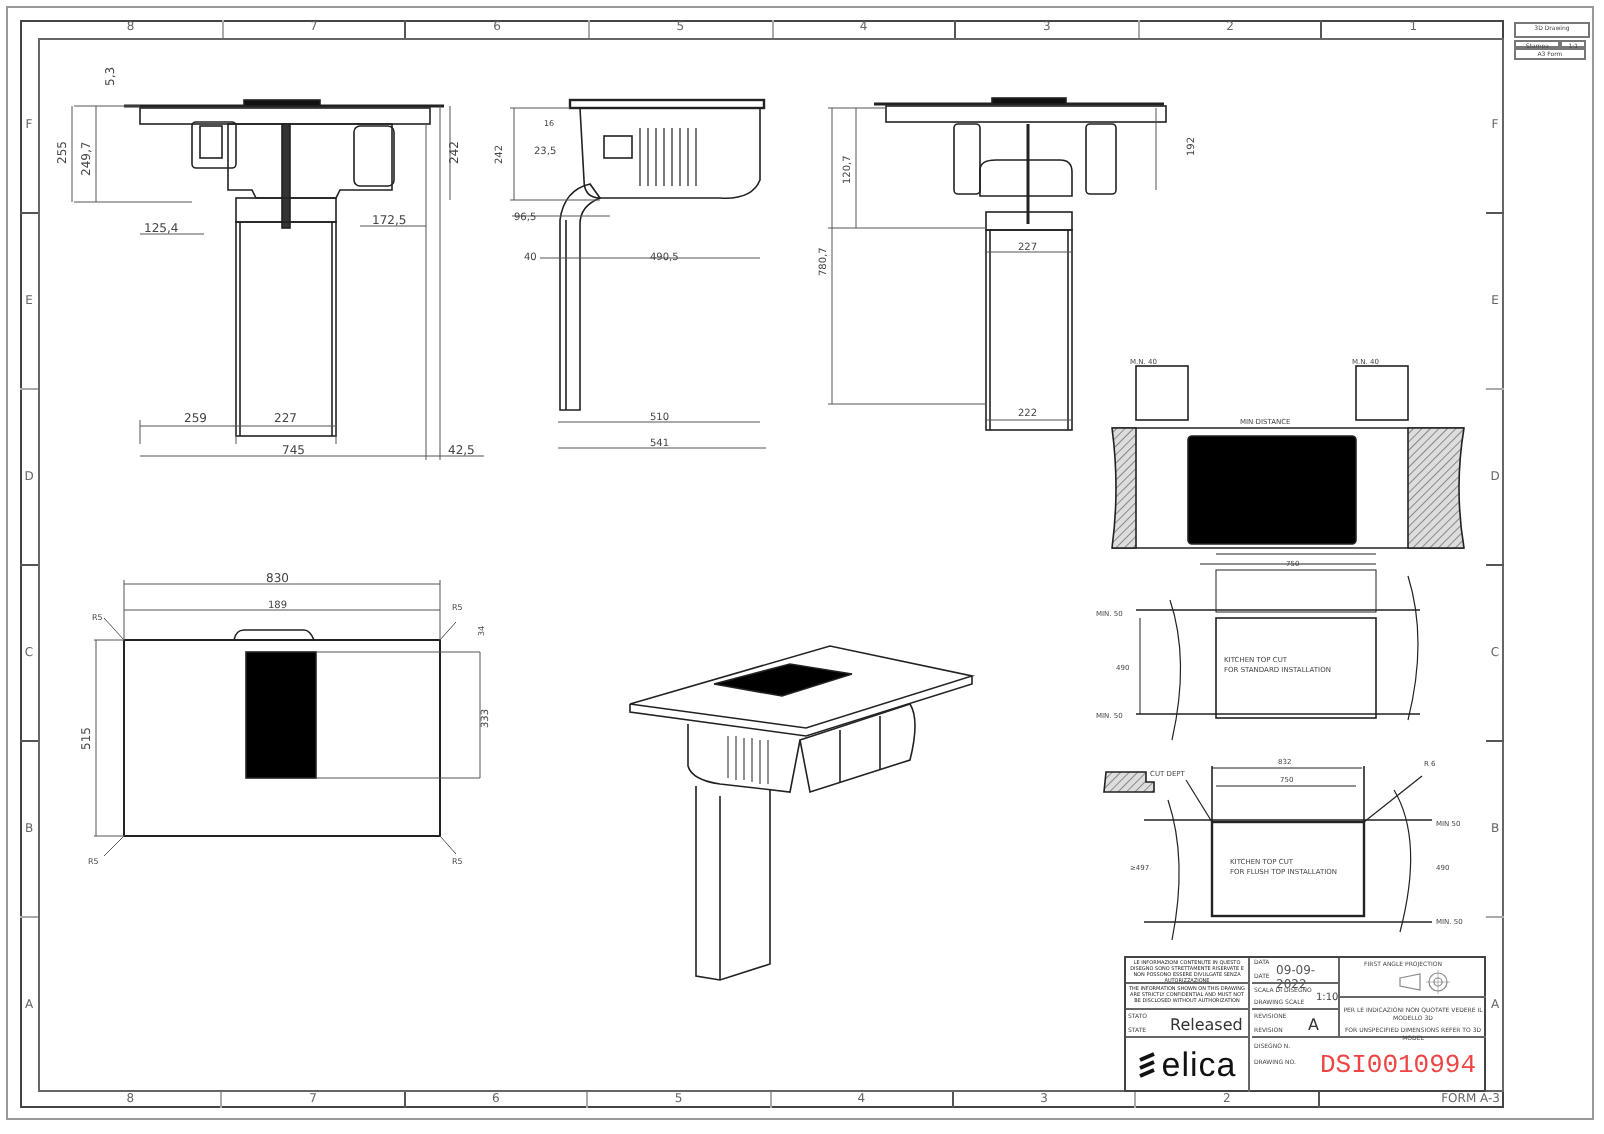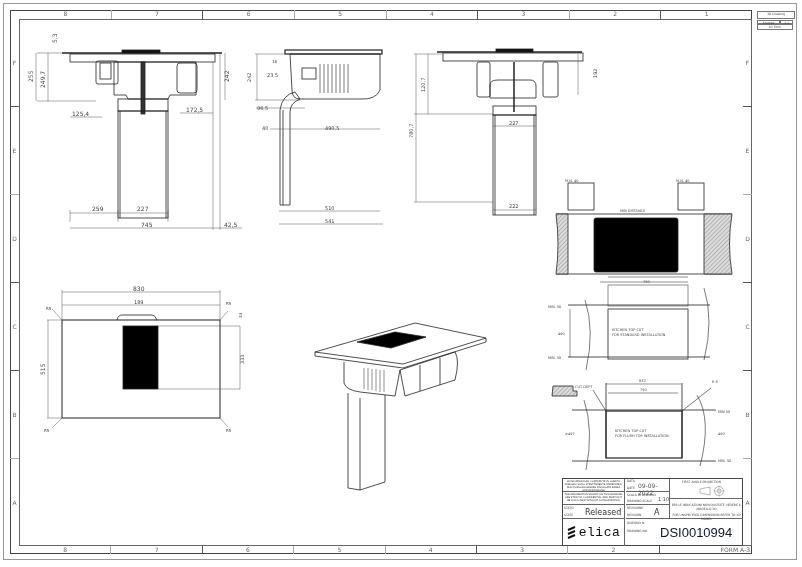--- a/index.html
+++ b/index.html
@@ -346,20 +346,20 @@
   </div>
   <div class="abs tb" style="left:107px;top:20px;width:73px;height:20px;border-bottom:1px solid #666;box-sizing:border-box;font-size:3px;text-align:center;padding-top:4px;">
     <div>PER LE INDICAZIONI NON QUOTATE VEDERE IL MODELLO 3D</div>
     <div style="margin-top:2px;">FOR UNSPECIFIED DIMENSIONS REFER TO 3D MODEL</div>
   </div>
 
   <div class="abs" style="left:0;top:40px;width:62px;height:27px;border-right:1px solid #666;box-sizing:border-box;display:flex;align-items:center;justify-content:center;gap:3px;">
     <svg width="9" height="14">
       <path d="M1 4 L8 1 M1 8 L8 5 M1 12 L8 9" stroke="#111" stroke-width="2" fill="none"></path>
     </svg>
-    <span style="font-size:13px;font-family:Liberation Mono, monospace;color:#111;letter-spacing:0.5px;">elica</span>
+    <span style="font-size:17px;font-family:Liberation Sans, sans-serif;color:#111;letter-spacing:0.5px;">elica</span>
   </div>
   <div class="abs tb" style="left:63px;top:40px;width:117px;height:27px;">
     <span class="abs" style="left:1px;top:2px;font-size:3px;">DISEGNO N.</span>
     <span class="abs" style="left:1px;top:10px;font-size:3px;">DRAWING NO.</span>
-    <span class="abs" style="left:34px;top:6px;font-size:13px;font-family:Liberation Sans, sans-serif;color:#0f172a;text-align:center;">DSI0010994</span>
+    <span class="abs" style="left:34px;top:6px;font-size:13px;font-family:Liberation Mono, monospace;color:#ef4444;text-align:center;">DSI0010994</span>
   </div>
 </div>
 
 </body></html>

